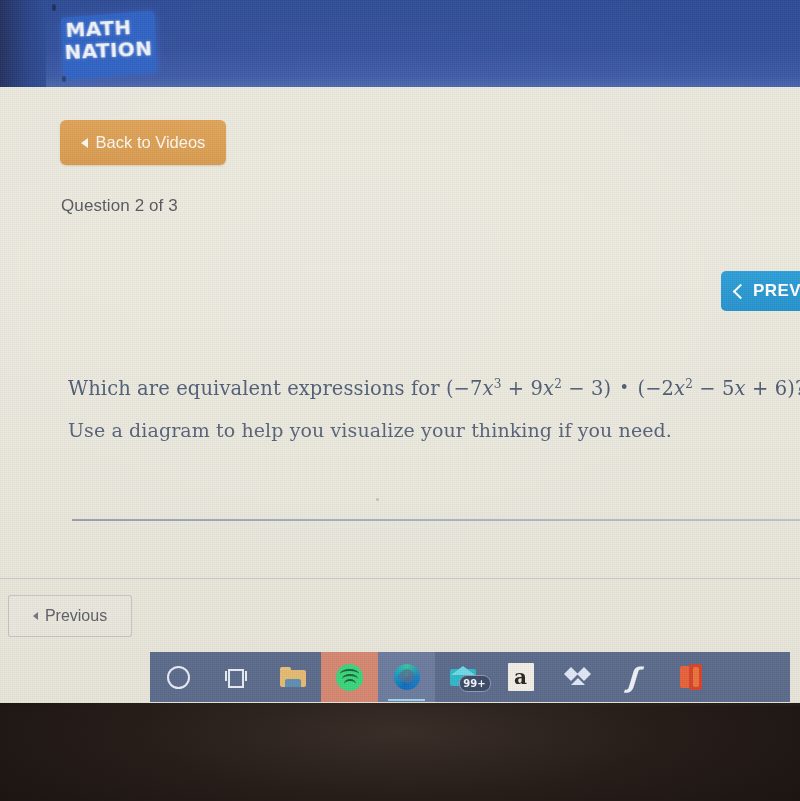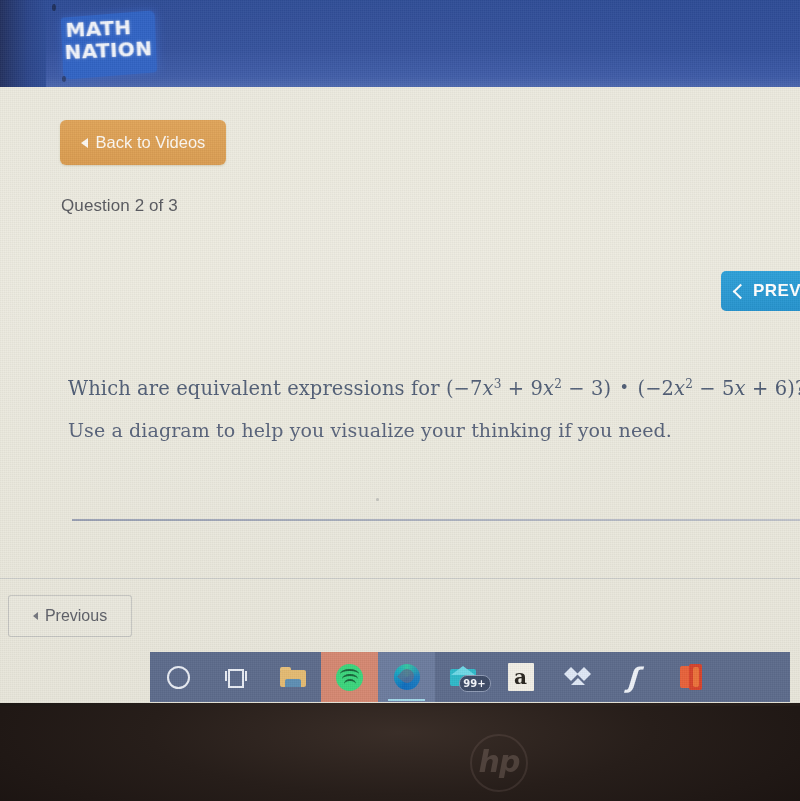--- a/index.html
+++ b/index.html
@@ -634,15 +634,14 @@
     <span class="speck" style="left:52px; top:4px; width:4px; height:7px; background:rgba(20,25,45,0.55);"></span>
     <span class="speck" style="left:62px; top:76px; width:4px; height:6px; background:rgba(20,25,45,0.45);"></span>
 
     <div id="grain"></div>
     <div id="vignette"></div>
   </div>
 
   <div class="bezel">
     <div class="bezel-top-line"></div>
   </div>
-  <div class="hp-logo">hp</div>
 
 </div>
 
 </body></html>

